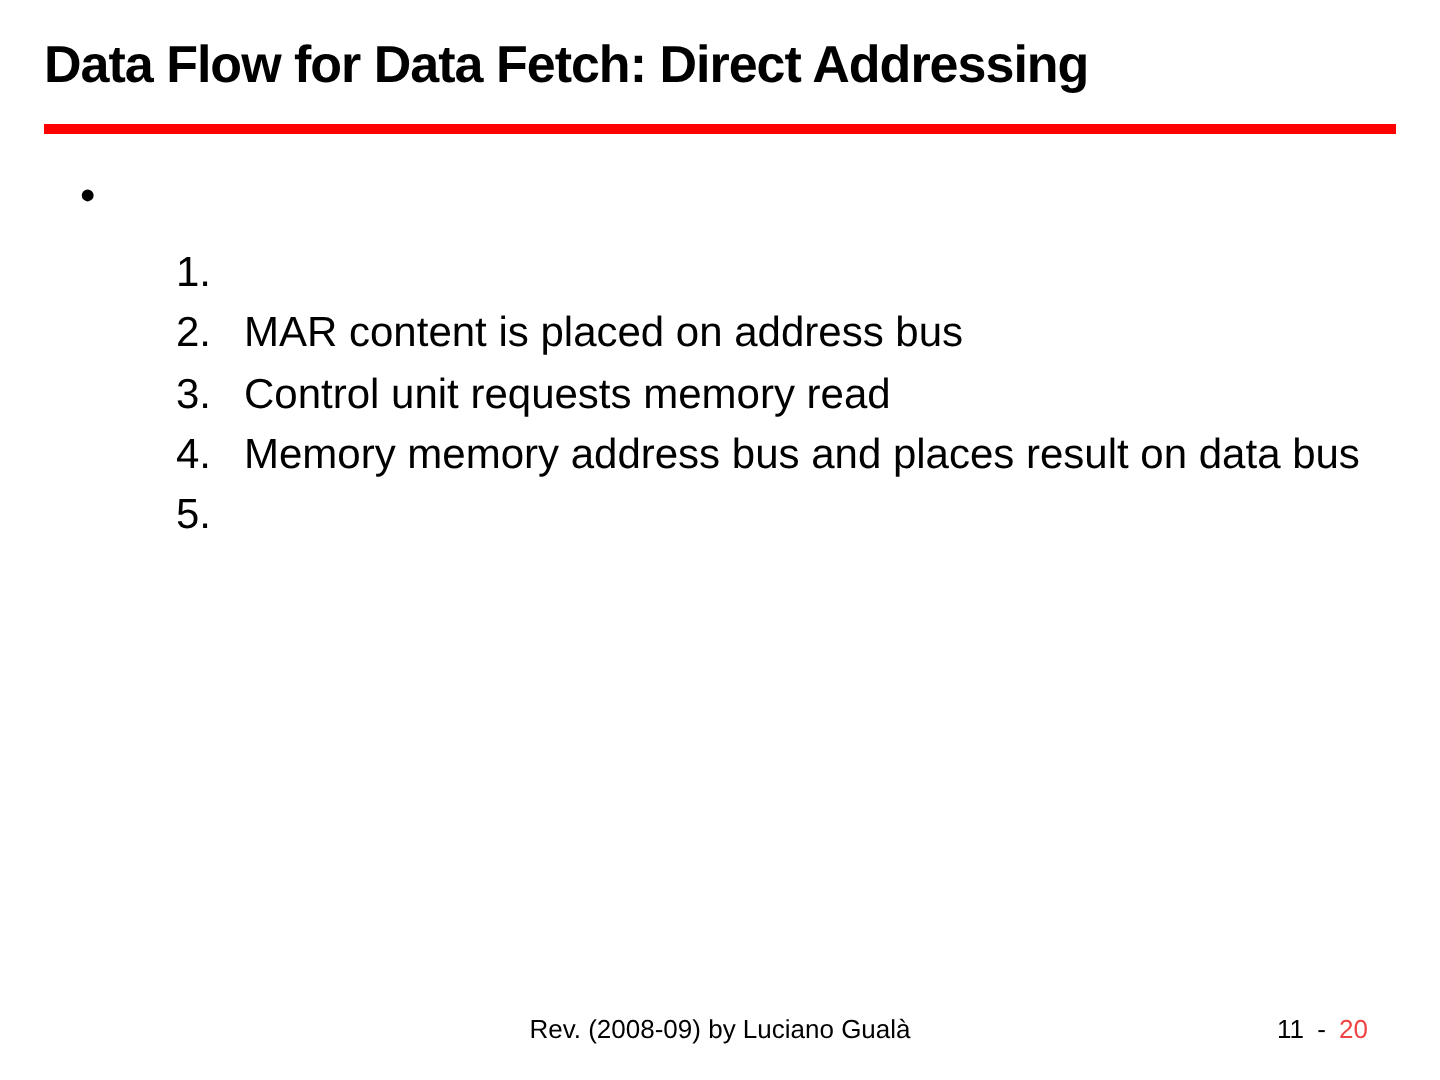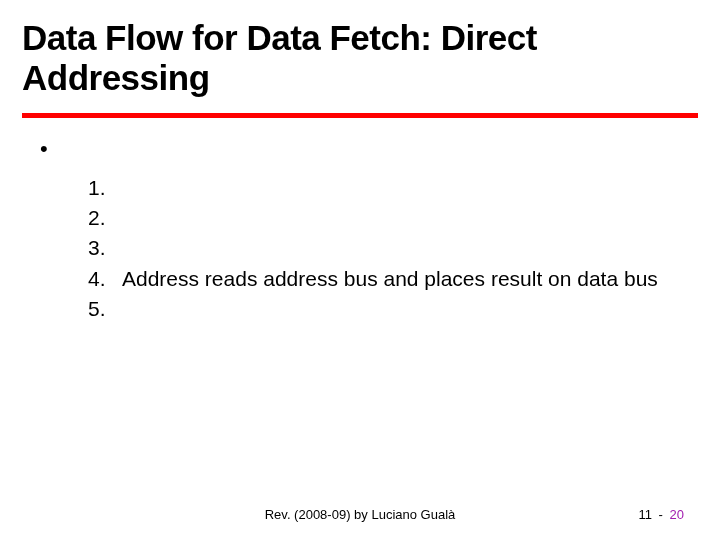--- a/index.html
+++ b/index.html
@@ -7,21 +7,21 @@
     width: 720px;
     height: 540px;
     background: #ffffff;
     font-family: Verdana, Geneva, sans-serif;
     position: relative;
     overflow: hidden;
   }
   .slide-title {
     font-family: Arial, Helvetica, sans-serif;
     font-weight: 900;
-    font-size: 35px;
+    font-size: 26px;
     line-height: 1.15;
     color: #000;
     padding: 18px 0 10px 22px;
     letter-spacing: -0.5px;
   }
   .title-rule {
     height: 5px;
     background: #ff0000;
     margin: 4px 22px 0 22px;
   }
@@ -71,46 +71,48 @@
   .footer-center {
     position: absolute;
     left: 50%;
     transform: translateX(-50%);
   }
   .footer-right {
     margin-left: auto;
   }
   .pg-chapter { color: #000; margin-left: 44px; }
   .pg-sep { color: #000; margin: 0 3px; }
-  .pg-num { color: #a21caf; }
+  .pg-num { color: #ef4444; }
 </style>
 </head>
 <body>
 
 <div class="slide-title">Data Flow for Data Fetch: Direct Addressing</div>
 <div class="title-rule"></div>
 
 <div class="content">
   <div class="bullet-row">
     <span class="bullet-dot">•</span>
   </div>
 
   <div class="ordered">
     <div class="ordered-row">
       <span class="ord-num">1.</span>
     </div>
     <div class="ordered-row">
       <span class="ord-num">2.</span>
+      <span>MAR content is placed on address bus</span>
     </div>
     <div class="ordered-row">
       <span class="ord-num">3.</span>
+      <span>Control unit requests memory read</span>
     </div>
     <div class="ordered-row">
       <span class="ord-num">4.</span>
-      <span>Address reads address bus and places result on data bus</span>
+      <span>Memory memory address bus and places result on data bus</span>
     </div>
     <div class="ordered-row">
       <span class="ord-num">5.</span>
     </div>
   </div>
 </div>
 
 <div class="footer">
   <span class="footer-center">Rev. (2008-09) by Luciano Gualà</span>
   <span class="footer-right">

